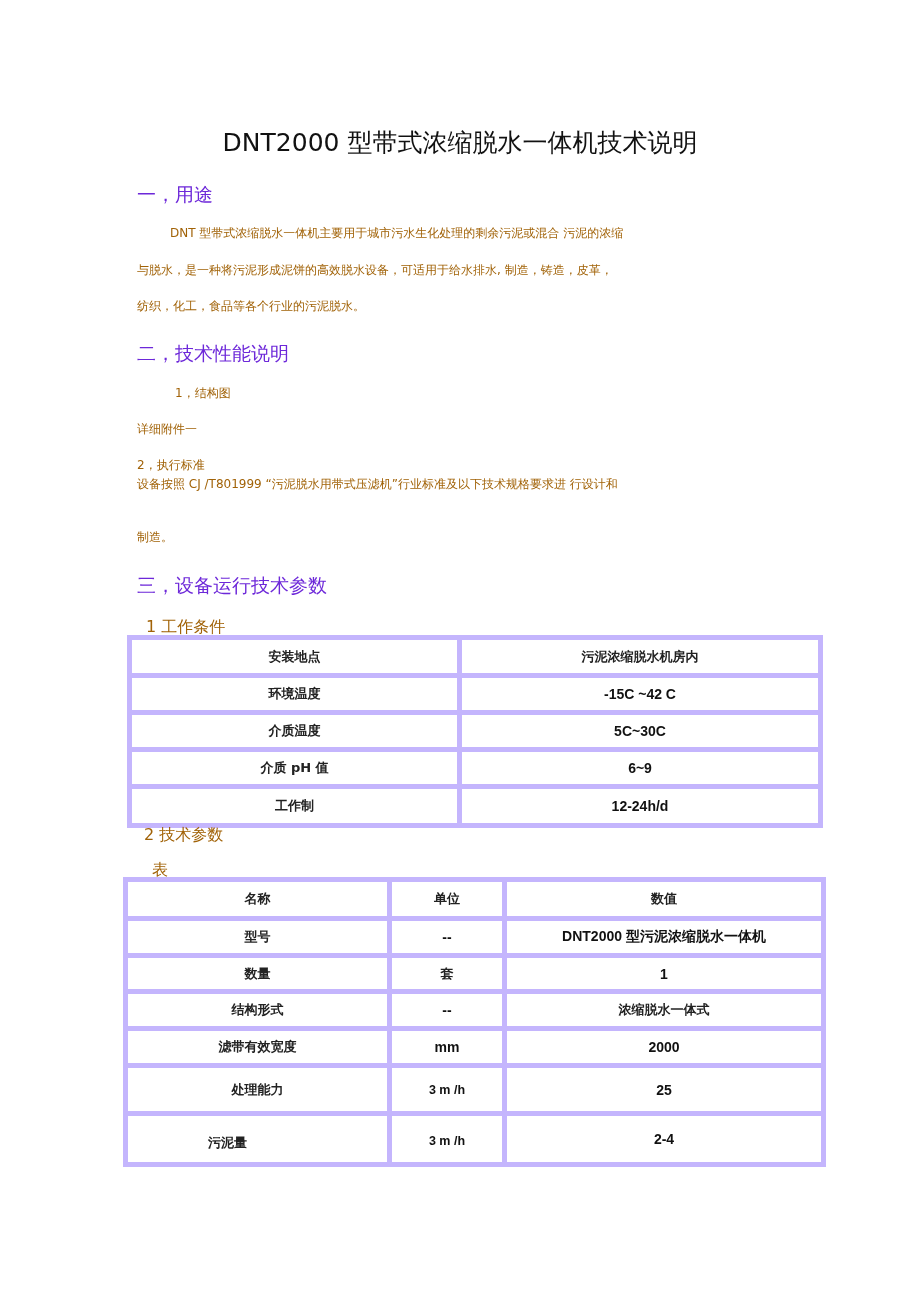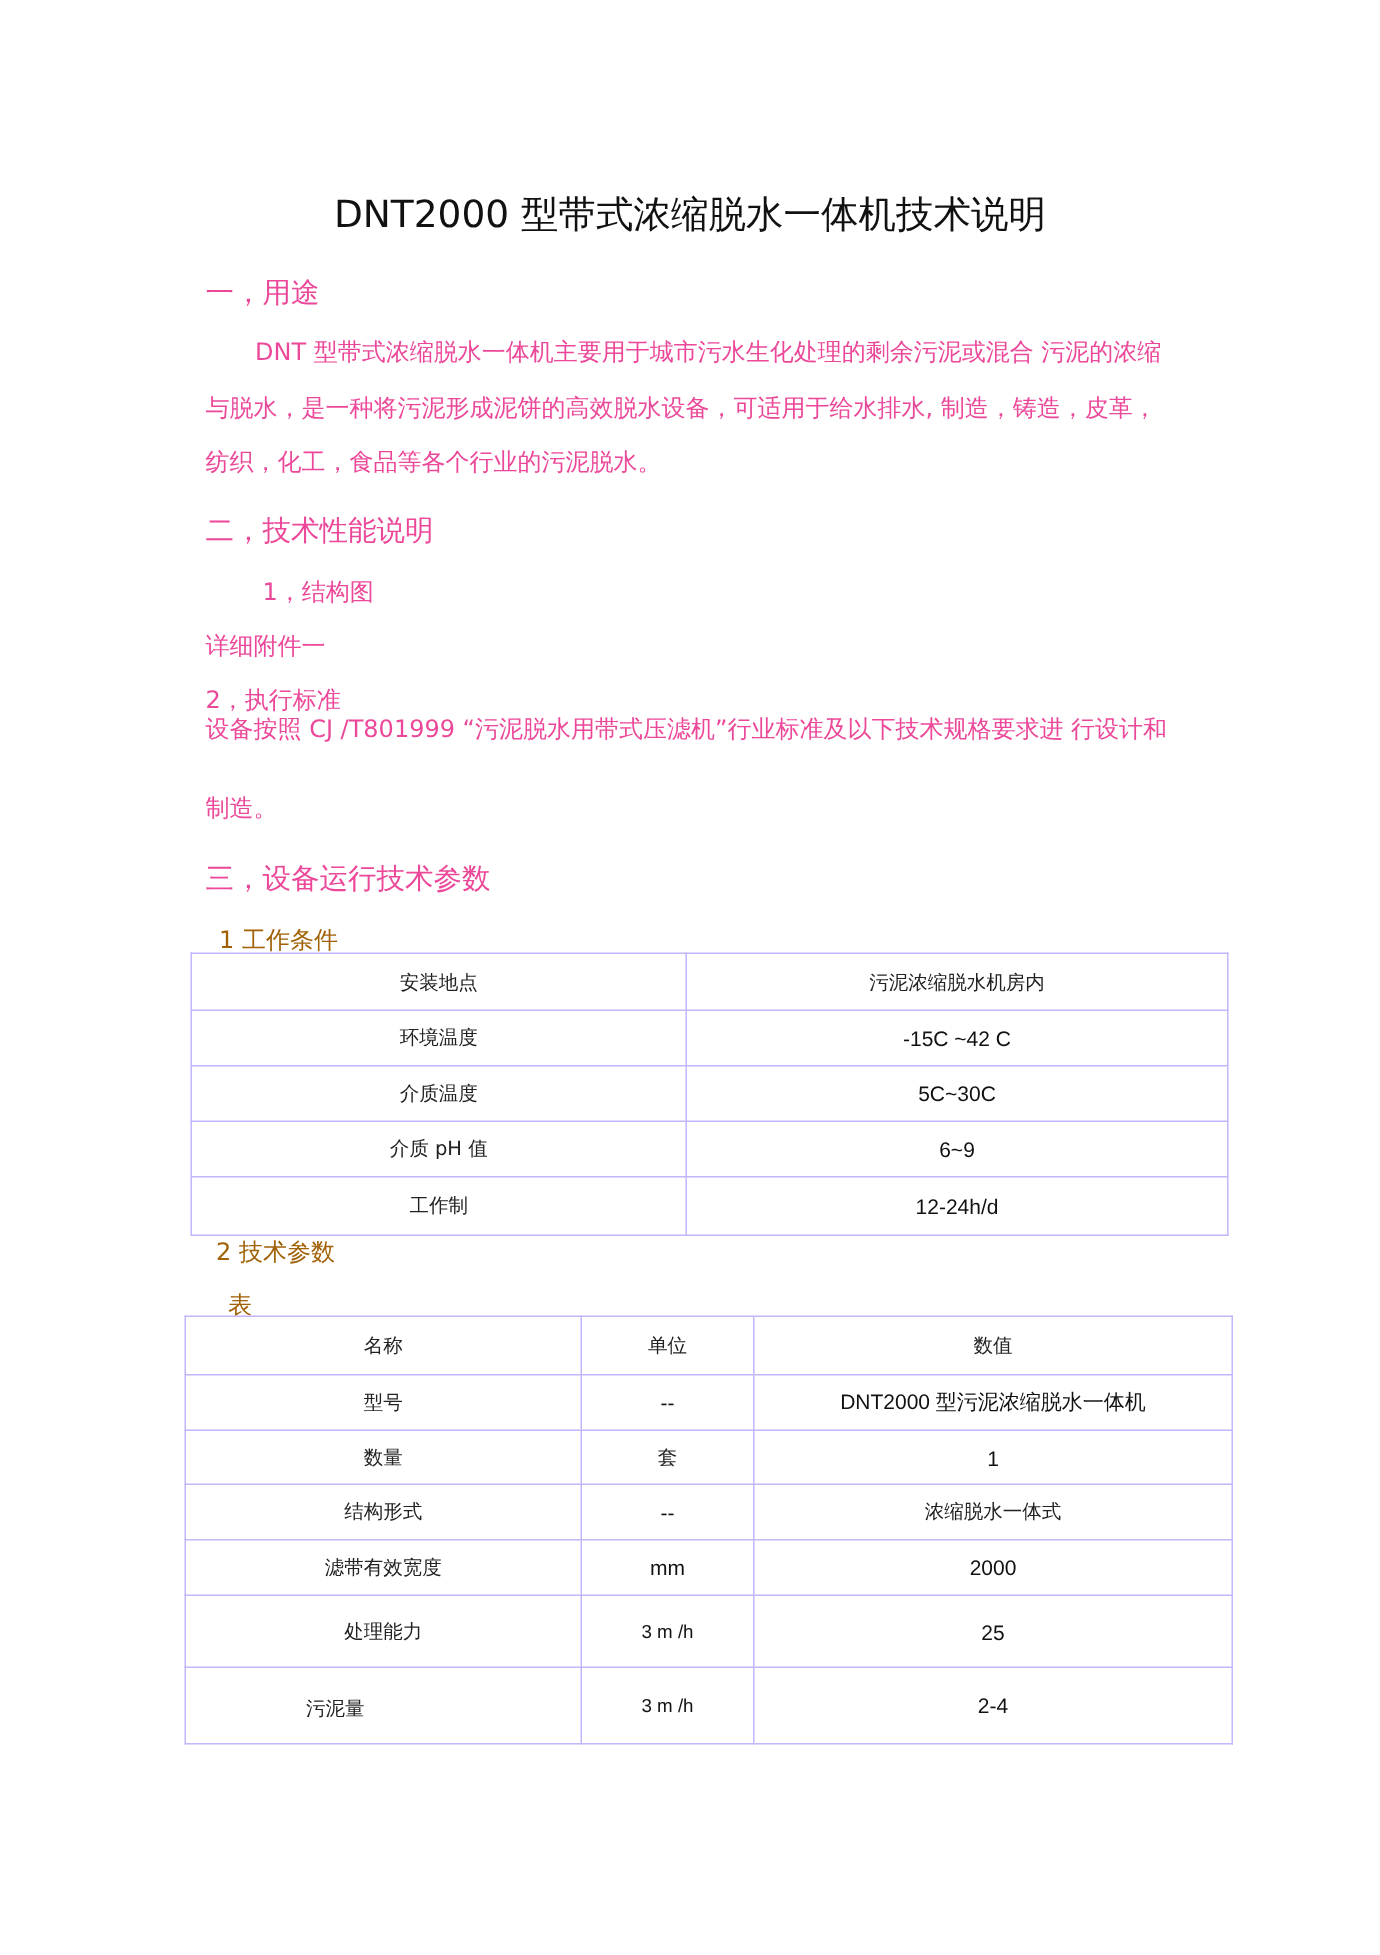--- a/index.html
+++ b/index.html
@@ -1,24 +1,24 @@
 <!DOCTYPE html>
 <html><head>
 <meta charset="utf-8">
 <style>
   html, body { margin:0; padding:0; background:#ffffff; }
   body { width:920px; height:1303px; position:relative; overflow:hidden;
          font-family:"DejaVu Sans", "Liberation Sans", sans-serif; color:#111; }
   .abs { position:absolute; white-space:nowrap; }
   .title { left:0; width:920px; text-align:center; top:126px; font-size:25px; color:#111; }
-  .h1 { font-size:19px; color:#ec4899; }
-  .p { font-size:16px; color:#ec4899; }
+  .h1 { font-size:19px; color:#6d28d9; }
+  .p { font-size:12px; color:#a16207; }
   .small { font-size:16px; color:#a16207; }
   table { position:absolute; border-collapse:collapse; table-layout:fixed; }
-  td { border:1px solid #c4b5fd; text-align:center; vertical-align:middle; font-size:13px; color:#222; padding:0; }
+  td { border:5px solid #c4b5fd; text-align:center; vertical-align:middle; font-size:13px; color:#222; padding:0;font-weight:bold; }
   .num { font-family:"Liberation Sans", sans-serif; font-size:14px; color:#111; }
 </style>
 </head>
 <body>
 
 <div class="abs title">DNT2000 型带式浓缩脱水一体机技术说明</div>
 
 <div class="abs h1" style="left:137px; top:182px;">一，用途</div>
 <div class="abs p" style="left:170px; top:225px;">DNT 型带式浓缩脱水一体机主要用于城市污水生化处理的剩余污泥或混合  污泥的浓缩</div>
 <div class="abs p" style="left:137px; top:262px;">与脱水，是一种将污泥形成泥饼的高效脱水设备，可适用于给水排水, 制造，铸造，皮革，</div>

